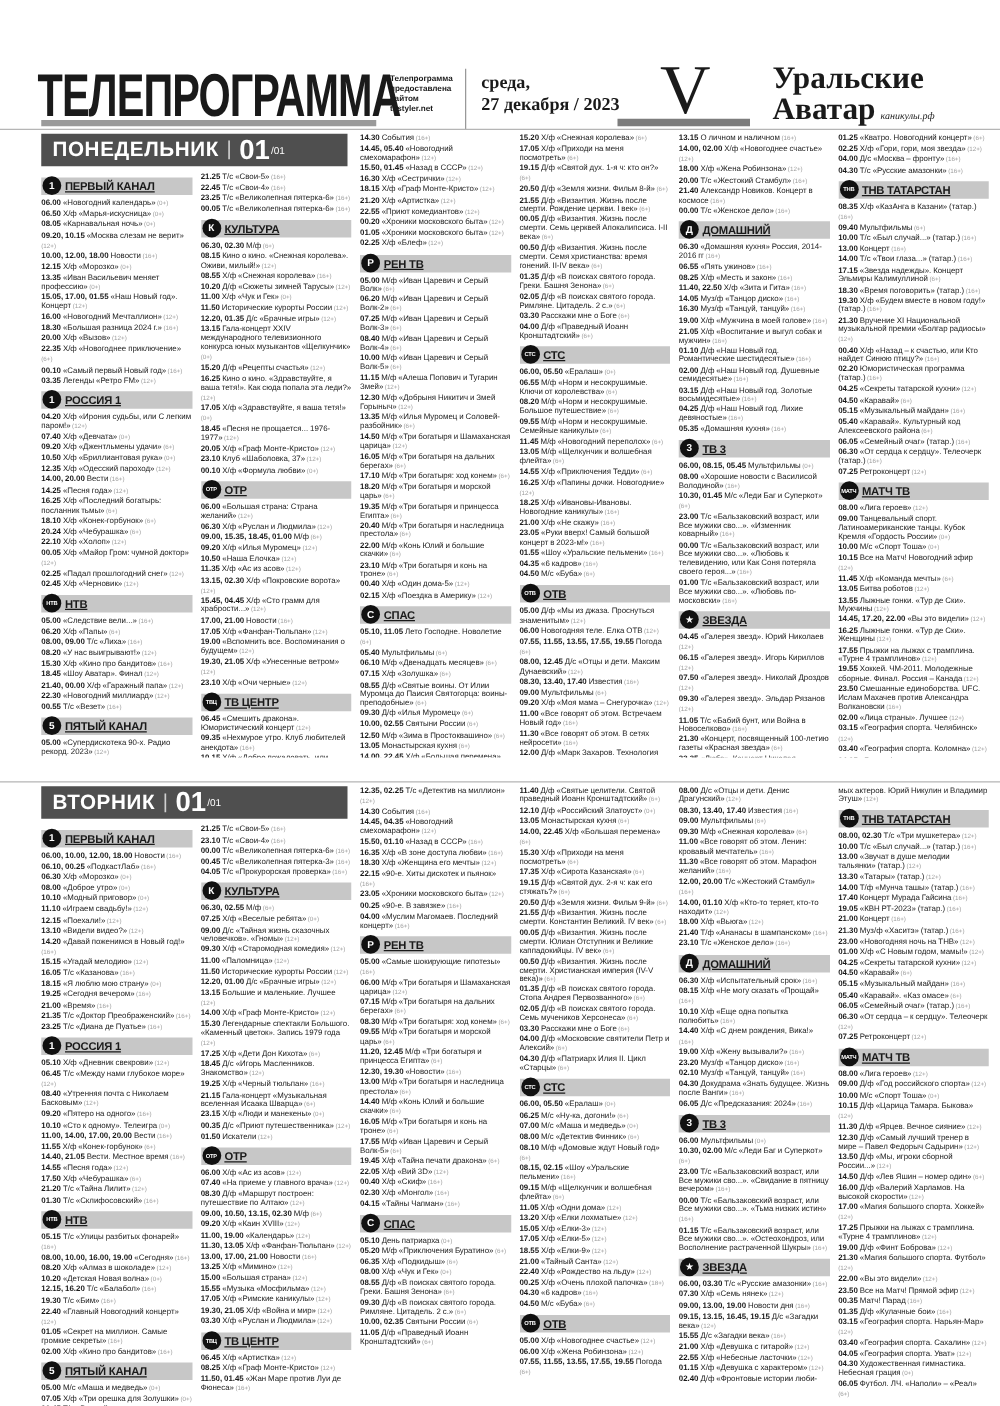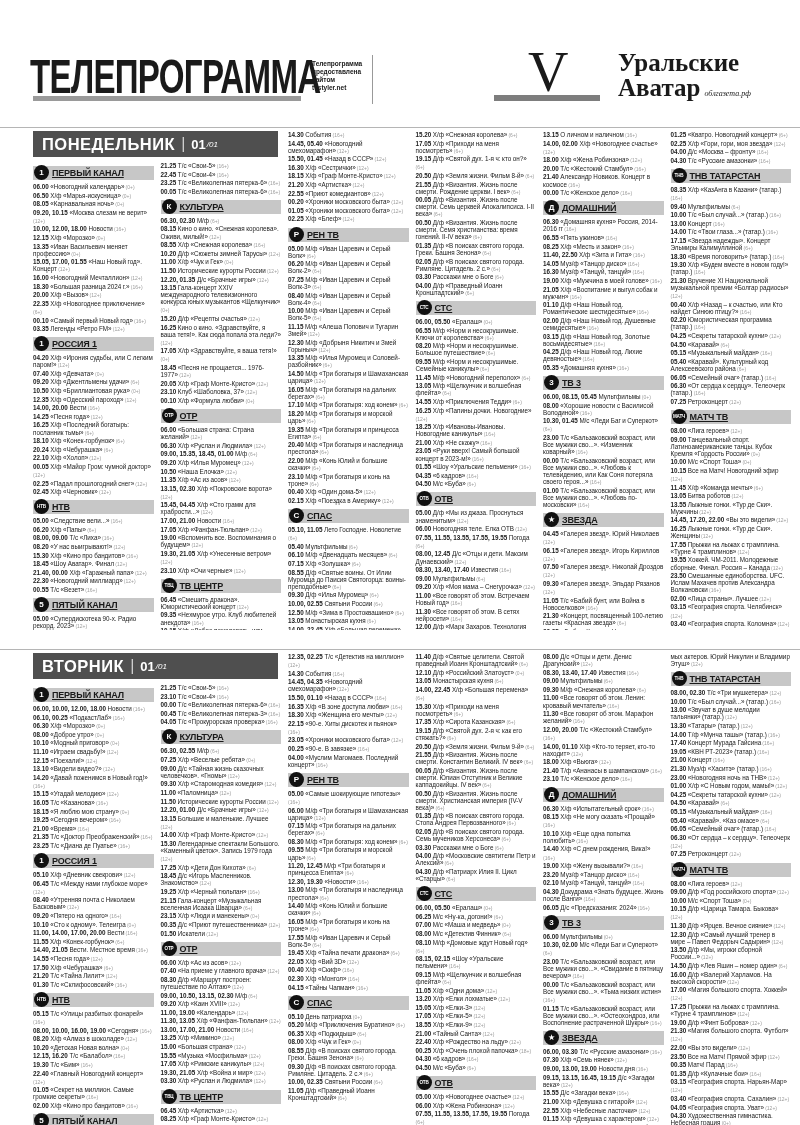--- a/index.html
+++ b/index.html
@@ -17,28 +17,28 @@
   .pageletter{position:absolute;left:528px;top:44px;font-family:"Liberation Serif","DejaVu Serif",serif;
         font-size:56px;line-height:56px;}
   .v-bar{position:absolute;left:494px;top:95px;width:106px;height:6px;background:#7d7d7d;}
   .brand{position:absolute;left:618px;top:50px;font-family:"Liberation Serif","DejaVu Serif",serif;
         font-weight:700;font-size:25px;line-height:25px;}
   .brand-site{font-family:"Liberation Serif","DejaVu Serif",serif;font-weight:400;font-style:italic;
         font-size:8px;letter-spacing:0;margin-left:4px;}
   
   #sections{position:absolute;top:103px;left:0;width:800px;}
   .section{position:relative;border-top:1px solid #b5b5b5;overflow:hidden;}
-  .section.monday{height:502px;margin-top:24px;}
+  .section.monday{height:502px;}
   .section.tuesday{height:509px;margin-top:19px;}
   .day-bar{position:absolute;top:3px;left:33px;width:245px;height:26px;background:#4f4f4f;color:#fff;
         display:flex;align-items:center;padding-left:9px;box-sizing:border-box;}
   .day-name{font-size:16.5px;font-weight:700;letter-spacing:.5px;}
   .day-sep{margin:0 6px;font-weight:200;color:#cfcfcf;font-size:16px;}
-  .day-num{font-size:13px;font-weight:700;}
-  .day-sup{font-size:8px;font-weight:400;vertical-align:super;margin-left:1px;font-style:italic;}
+  .day-num{font-size:22px;font-weight:700;}
+  .day-sup{font-size:8px;font-weight:400;vertical-align:super;margin-left:1px;}
   .cols{display:flex;gap:7px;padding:3px 9px 0 33px;}
   .col{flex:1;min-width:0;}
   .col.under-bar{padding-top:31px;}
   
   .chan{position:relative;background:#c7c7c7;height:14px;margin:4px 0 3px 0;display:flex;align-items:center;}
   .chan .logo{position:absolute;left:1px;top:-1px;width:15px;height:15px;border-radius:50%;background:#111;
         color:#fff;display:flex;align-items:center;justify-content:center;font-weight:700;font-size:8px;}
   .chan .logo.small{font-size:4.6px;letter-spacing:-.2px;}
   .chan .cname{margin-left:19px;font-size:9px;font-weight:700;letter-spacing:-.2px;white-space:nowrap;text-decoration:underline;}
   
@@ -54,25 +54,29 @@
   <div id="masthead">
     <div class="mast-title">ТЕЛЕПРОГРАММА</div>
     <div class="mast-bar"></div>
     <div class="provider">
       <div>Телепрограмма</div>
       <div>предоставлена</div>
       <div>сайтом</div>
       <div>tvstyler.net</div>
     </div>
     <div class="vline"></div>
+    <div class="date">
+      <div>среда,</div>
+      <div>27 декабря / 2023</div>
+    </div>
     <div class="pageletter">V</div>
     <div class="v-bar"></div>
     <div class="brand">
       <div>Уральские</div>
-      <div><span>Аватар</span><span class="brand-site">облгазета.рф</span></div>
+      <div><span>Аватар</span><span class="brand-site">каникулы.рф</span></div>
     </div>
   </div>
   <div id="sections">
       <div class="section monday">
         <div class="day-bar">
           <span class="day-name">ПОНЕДЕЛЬНИК</span>
           <span class="day-sep">|</span>
           <span class="day-num">01</span>
           <span class="day-sup">/01</span>
         </div>

